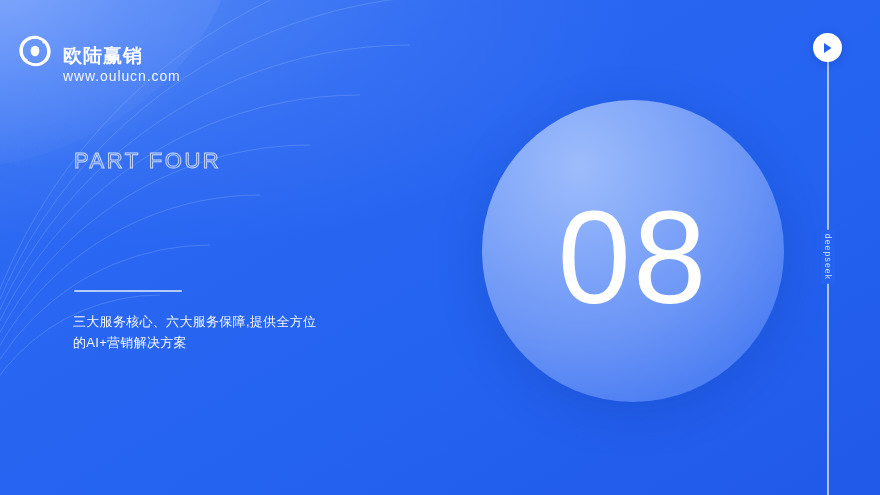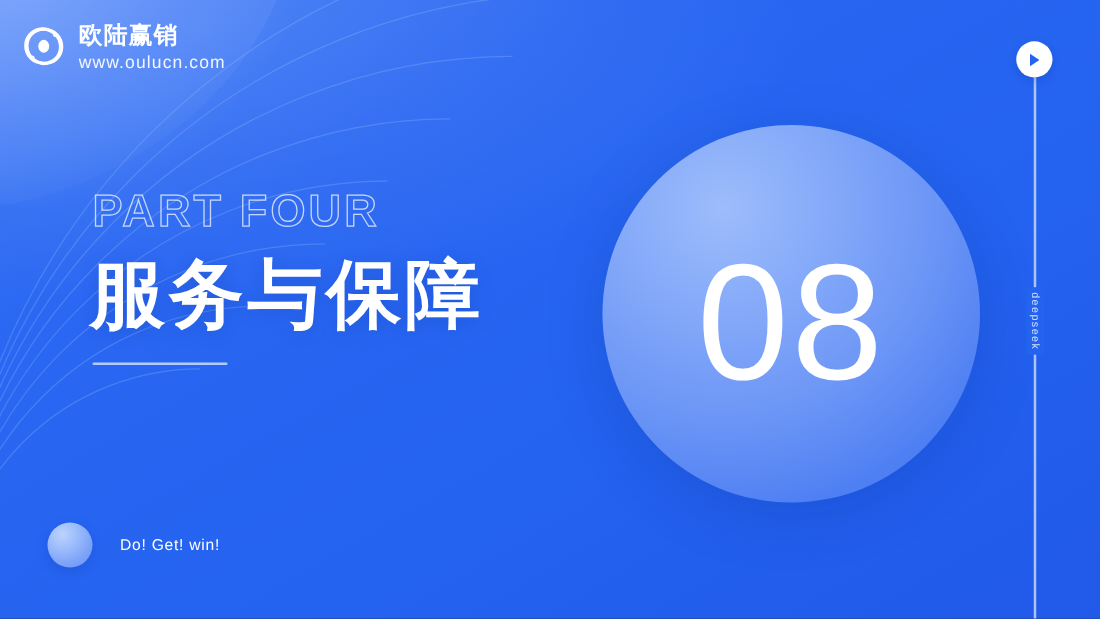--- a/index.html
+++ b/index.html
@@ -93,41 +93,42 @@
   .logo-mark {
     width: 38px;
     height: 38px;
     flex: 0 0 38px;
   }
   .logo-text-wrap {
     display: flex;
     flex-direction: column;
     justify-content: flex-start;
     line-height: 1;
+    margin-top: 28px;
   }
   .logo-name {
     color: #ffffff;
     font-size: 19px;
     font-weight: 700;
     letter-spacing: 1px;
   }
   .logo-url {
     color: rgba(255,255,255,0.92);
     font-size: 14px;
     letter-spacing: 0.9px;
     margin-top: 4px;
   }
 
   
   .eyebrow {
     position: absolute;
     left: 74px;
     top: 148px;
-    font-size: 36px;
-    font-weight: 700;
+    font-size: 22px;
+    font-weight: 400;
     letter-spacing: 2.5px;
     color: transparent;
     -webkit-text-stroke: 1px rgba(255,255,255,0.72);
     white-space: nowrap;
   }
   .title {
     position: absolute;
     left: 72px;
     top: 196px;
     font-size: 60px;
@@ -262,27 +263,26 @@
         <circle cx="10.5" cy="29.5" r="1.7"></circle>
       </g>
     </svg>
     <div class="logo-text-wrap">
       <div class="logo-name">欧陆赢销</div>
       <div class="logo-url">www.oulucn.com</div>
     </div>
   </div>
 
   <div class="eyebrow">PART FOUR</div>
-  <div class="title">服务与保障</div>
   <div class="divider"></div>
-
-  <div class="tagline-row">
-    <div class="tag-sphere"></div>
-    <div class="tag-text">Do! Get! win!</div>
-  </div>
+  <div class="subtitle">
+    <div>三大服务核心、六大服务保障,提供全方位</div>
+    <div>的AI+营销解决方案</div>
+  </div>
+
 
   <div class="rail-line"></div>
   <div class="play-btn">
     <svg width="11" height="12" viewBox="0 0 11 12">
       <path d="M2 1 L9.5 6 L2 11 Z" fill="#2463f0"></path>
     </svg>
   </div>
   <div class="rail-label">
     <span>deepseek</span>
   </div>

